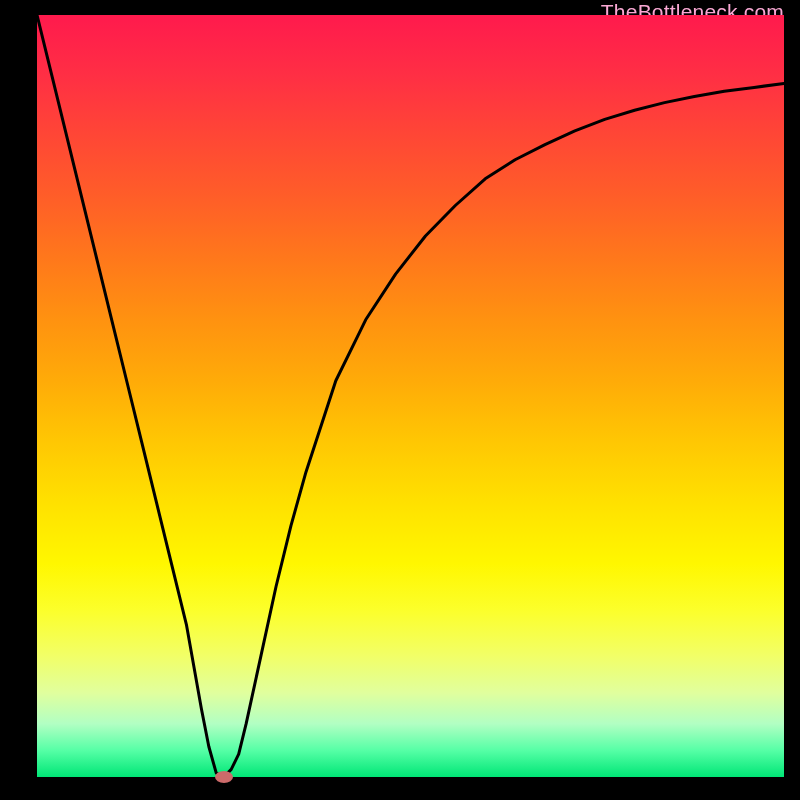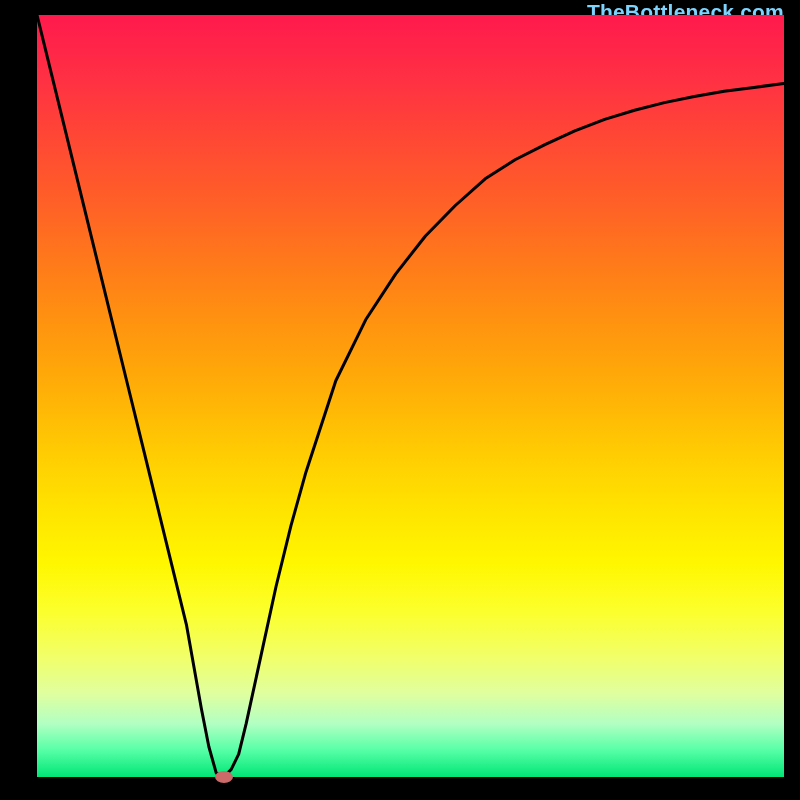--- a/index.html
+++ b/index.html
@@ -41,22 +41,22 @@
       #56ffa6 96.5%,
       #00e676 100%
     );
     overflow: visible;
   }
   .attribution {
     position: absolute;
     top: 0px;
     right: 16px;
     font-size: 21px;
-    font-weight: 700;
-    color: #7dd3fc;
+    font-weight: 400;
+    color: #f9a8d4;
     letter-spacing: 0.2px;
   }
   svg.curve {
     position: absolute;
     inset: 0;
     width: 100%;
     height: 100%;
   }
   .marker {
     position: absolute;

